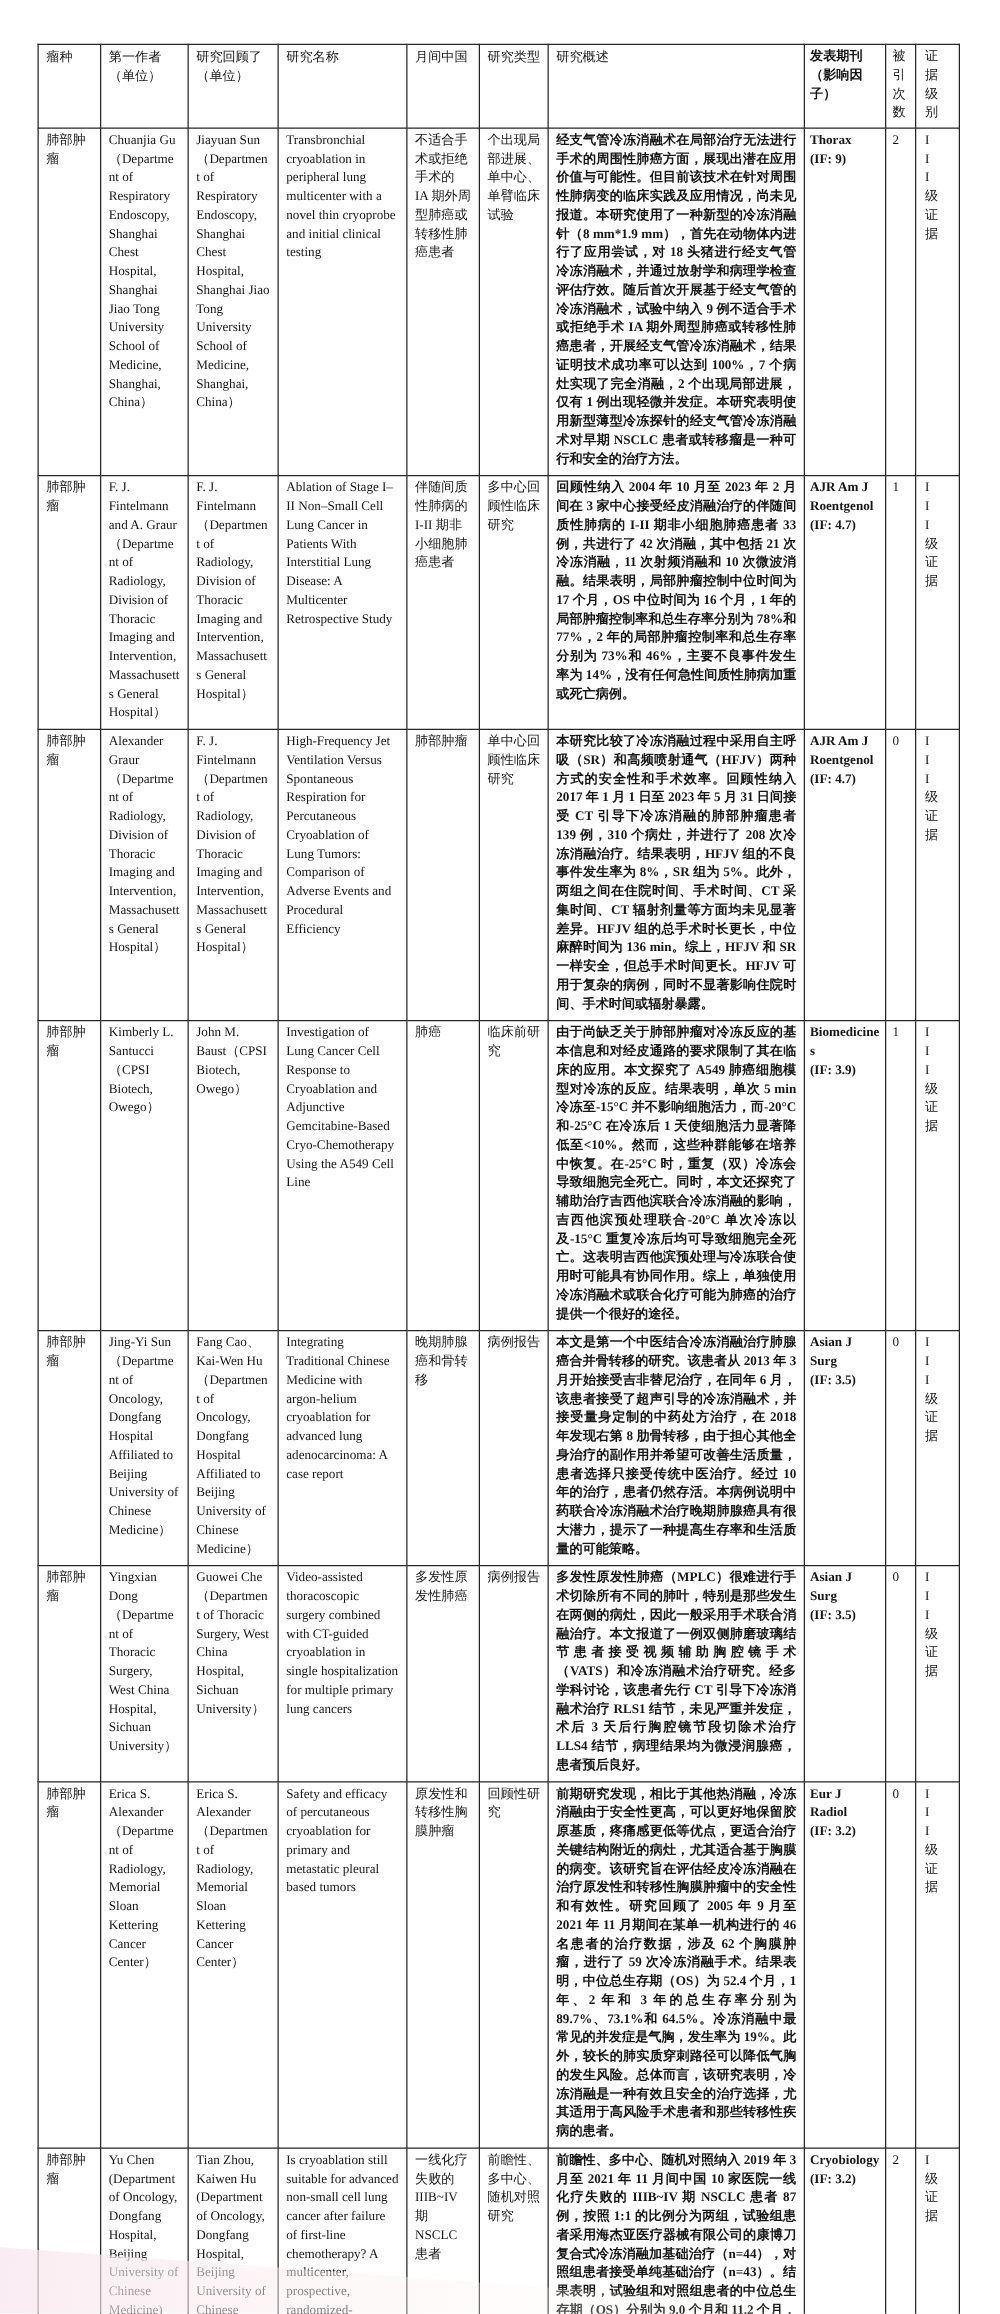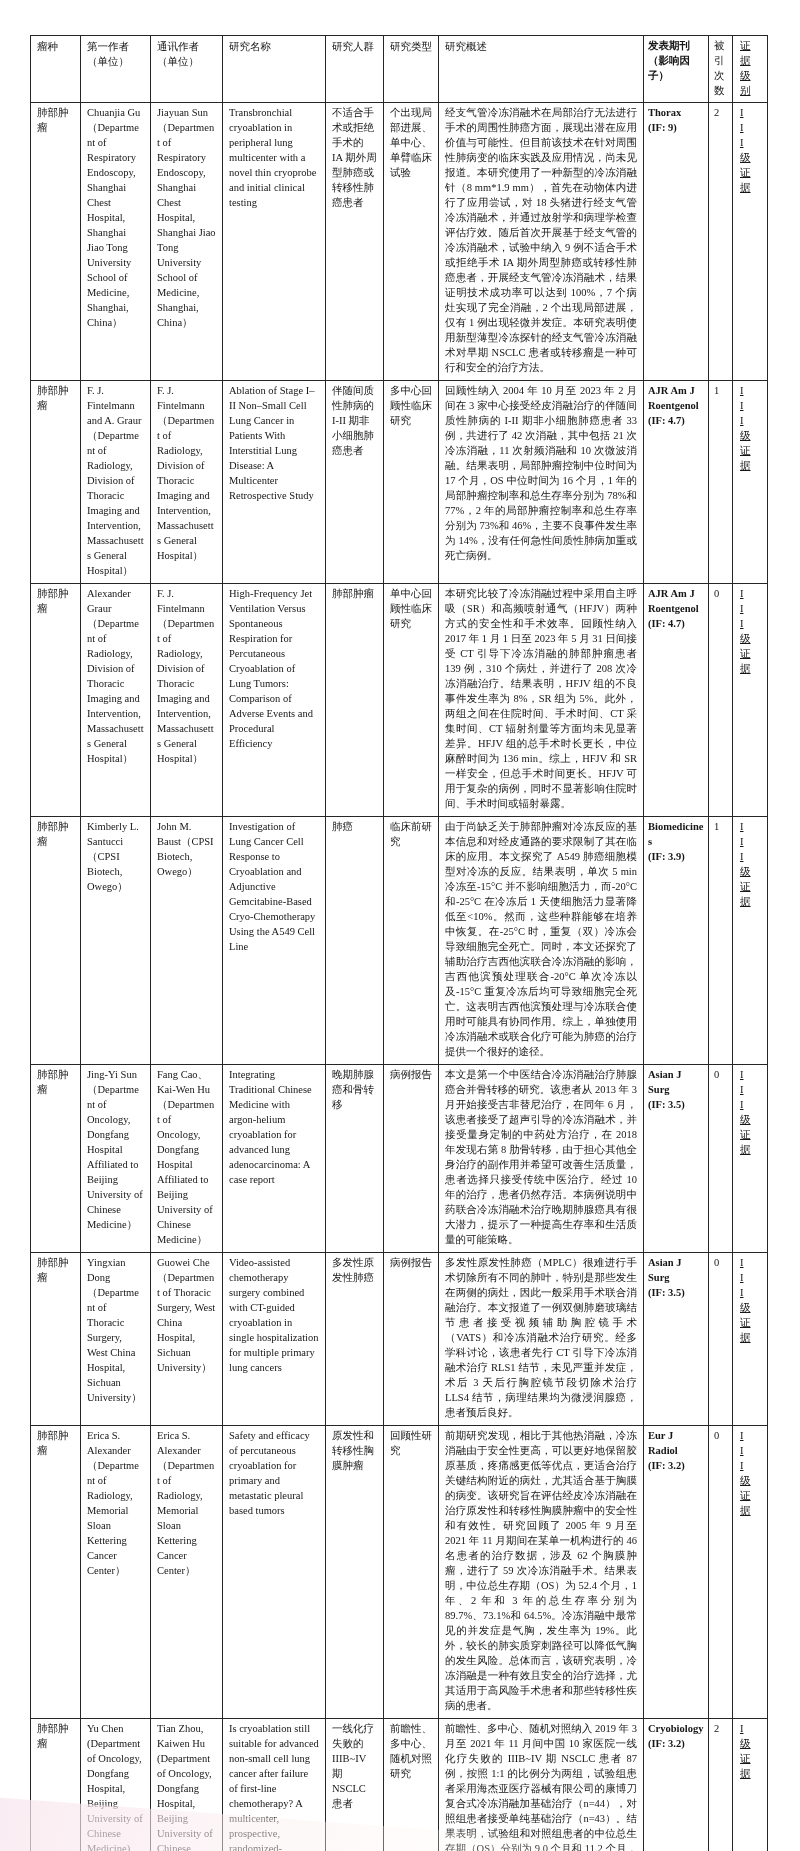--- a/index.html
+++ b/index.html
@@ -39,23 +39,23 @@
     text-align: left;
     padding: 2px 6px 5px 6px;
     overflow-wrap: break-word;
     word-break: normal;
     line-break: strict;
   }
   .study-table th {
     padding-top: 3px;
   }
   .study-table .cell-citations { padding: 2px 4px 4px 5px; }
-  .study-table .cell-evidence  { padding: 2px 21px 4px 7px; text-decoration: underline; }
+  .study-table .cell-evidence  { padding: 2px 21px 4px 7px; }
   .study-table .cell-journal   { padding: 2px 3px 4px 4px; font-weight: bold; }
-  .study-table .cell-overview  { text-align: justify; }
+  .study-table .cell-overview  { text-align: justify; font-weight: bold; }
   .study-table .cell-tumor     { padding: 2px 5px 4px 6px; }
 
   
   .watermark {
     position: absolute;
     left: 0;
     bottom: 0;
     width: 645px;
     height: 72px;
     background: linear-gradient(100deg,
@@ -82,23 +82,23 @@
         <col style="width:55px">
       <col style="width:205px">
         <col style="width:65px">
         <col style="width:24px">
       <col style="width:35px">
     </colgroup>
     <thead>
       <tr>
         <th>瘤种</th>
         <th>第一作者（单位）</th>
-        <th>通讯作者（单位）</th>
+        <th>研究回顾了（单位）</th>
         <th>研究名称</th>
-        <th>研究人群</th>
+        <th>月间中国</th>
         <th>研究类型</th>
         <th>研究概述</th>
         <th class="cell-journal">发表期刊（影响因子）</th>
         <th class="cell-citations">被引次数</th>
         <th class="cell-evidence">证据级别</th>
       </tr>
     </thead>
     <tbody>
 
       <tr>
@@ -178,21 +178,21 @@
           <div>(IF: 3.5)</div>
         </td>
         <td class="cell-citations">0</td>
         <td class="cell-evidence">III 级证据</td>
       </tr>
 
       <tr>
         <td class="cell-tumor">肺部肿瘤</td>
         <td>Yingxian Dong（Department of Thoracic Surgery, West China Hospital, Sichuan University）</td>
         <td>Guowei Che（Department of Thoracic Surgery, West China Hospital, Sichuan University）</td>
-        <td>Video-assisted chemotherapy surgery combined with CT-guided cryoablation in single hospitalization for multiple primary lung cancers</td>
+        <td>Video-assisted thoracoscopic surgery combined with CT-guided cryoablation in single hospitalization for multiple primary lung cancers</td>
         <td>多发性原发性肺癌</td>
         <td>病例报告</td>
         <td class="cell-overview">多发性原发性肺癌（MPLC）很难进行手术切除所有不同的肺叶，特别是那些发生在两侧的病灶，因此一般采用手术联合消融治疗。本文报道了一例双侧肺磨玻璃结节患者接受视频辅助胸腔镜手术（VATS）和冷冻消融术治疗研究。经多学科讨论，该患者先行 CT 引导下冷冻消融术治疗 RLS1 结节，未见严重并发症，术后 3 天后行胸腔镜节段切除术治疗 LLS4 结节，病理结果均为微浸润腺癌，患者预后良好。</td>
         <td class="cell-journal">
           <div>Asian J Surg</div>
           <div>(IF: 3.5)</div>
         </td>
         <td class="cell-citations">0</td>
         <td class="cell-evidence">III 级证据</td>
       </tr>

